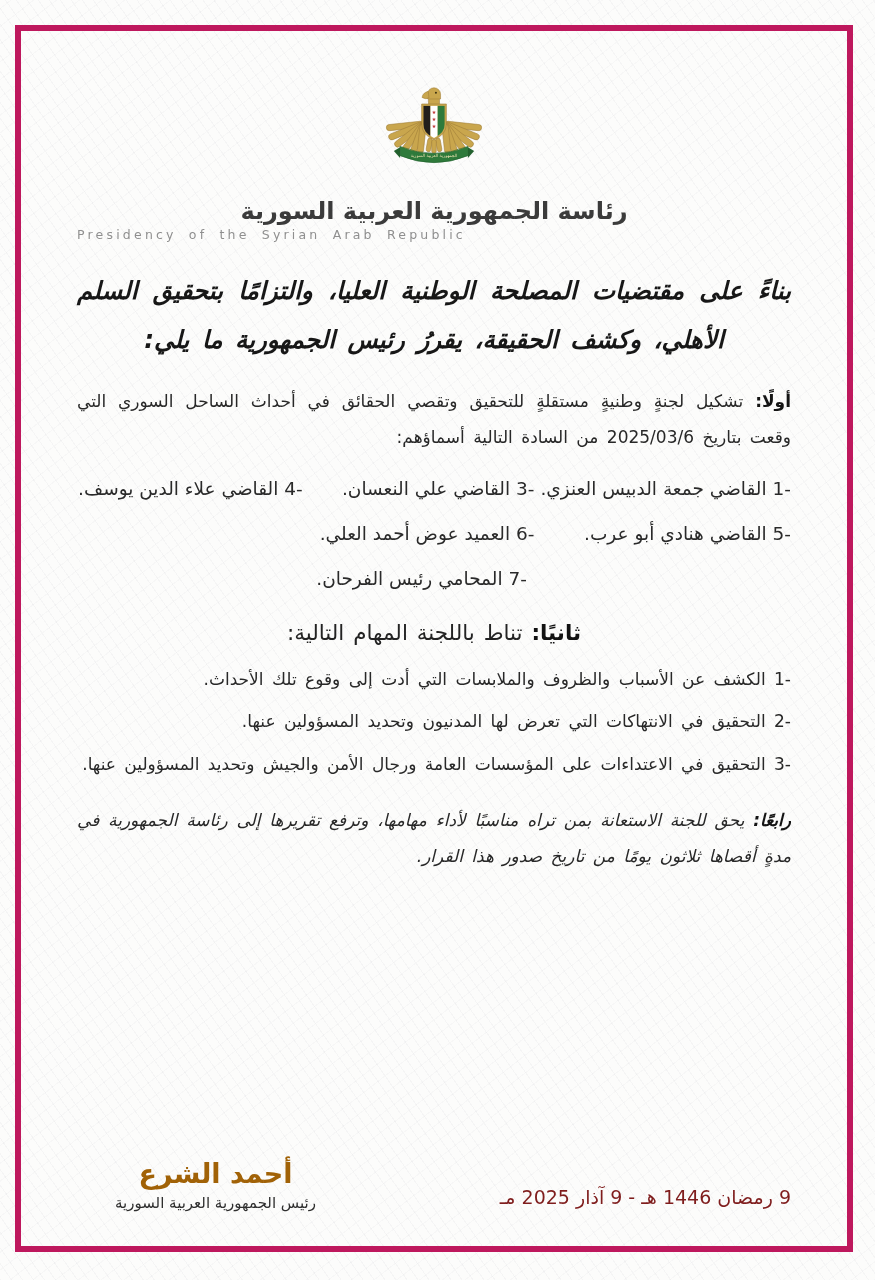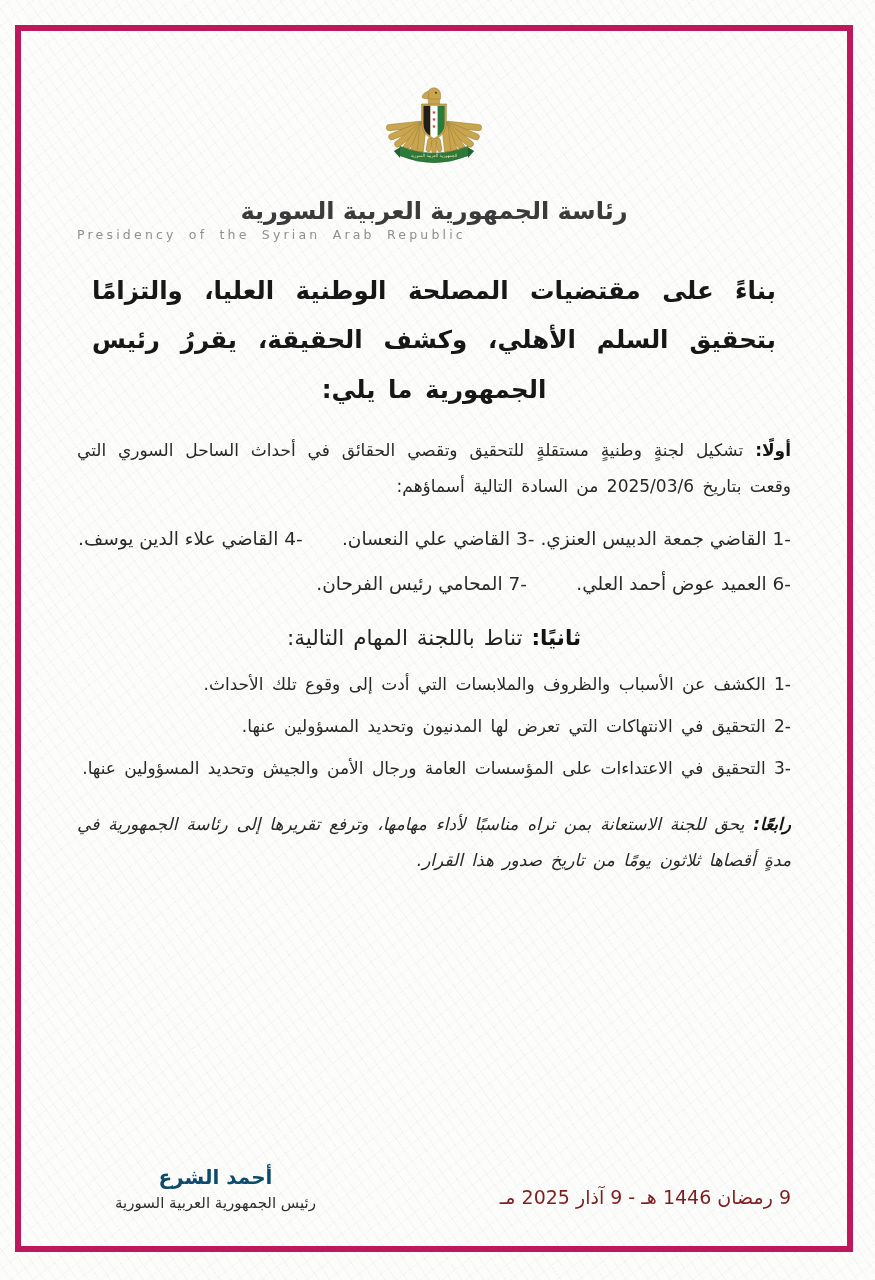--- a/index.html
+++ b/index.html
@@ -24,23 +24,23 @@
   .emblem-wrap{text-align:center;margin-top:22px;}
   .org-ar{
     margin:10px 0 2px;text-align:center;direction:rtl;
     font-size:24px;font-weight:700;color:#3b3b3b;letter-spacing:0;
   }
   .org-en{
     direction:ltr;
     font-size:12.5px;color:#8f8f8f;letter-spacing:3.2px;word-spacing:5px;
   }
   .preamble{
-    direction:rtl;margin:24px 15px 0;color:#171717;
+    direction:rtl;margin:24px 0 0;color:#171717;
     font-size:24.5px;font-weight:700;line-height:2.02;
-    text-align:justify;text-align-last:center;word-spacing:4px;
+    text-align:justify;text-align-last:center;word-spacing:4px;font-style:italic;
   }
   .clause{
     direction:rtl;margin:18px 0 0;color:#282828;
     font-size:17px;line-height:2.12;
     text-align:justify;word-spacing:3px;
   }
   .clause b{color:#141414;}
   .num{white-space:nowrap;}
   .members{
     direction:rtl;display:grid;grid-template-columns:1fr 1fr 1fr;
@@ -55,21 +55,21 @@
   }
   .second-line b{color:#121212;}
   .tasks{margin-top:10px;}
   .tasks .clause{margin-top:6px;}
   .sec-third{margin-top:22px;}
   .sec-fourth{margin-top:20px;font-style:italic;}
   .footer{
     margin-top:auto;display:flex;align-items:flex-end;direction:ltr;
   }
   .sig{margin-left:38px;text-align:center;}
-  .sig-name{font-size:20px;font-weight:700;color:#0c4a6e;direction:rtl;margin-top:35px;}
+  .sig-name{font-size:27px;font-weight:700;color:#a16207;direction:rtl;margin-top:35px;}
   .sig-title{font-size:15px;color:#2e2e2e;margin-top:5px;direction:rtl;}
   .date-line{
     margin-left:auto;direction:rtl;font-size:19px;color:#7f1d1d;
     padding-bottom:4px;
   }
 </style>
 </head>
 <body>
 
 <div class="frame">
@@ -139,20 +139,21 @@
   <div class="org-en">Presidency of the Syrian Arab Republic</div>
 
   <p class="preamble">بناءً على مقتضيات المصلحة الوطنية العليا، والتزامًا بتحقيق السلم الأهلي، وكشف الحقيقة، يقررُ رئيس الجمهورية ما يلي:</p>
 
   <p class="clause"><b>أولًا:</b> <span>تشكيل لجنةٍ وطنيةٍ مستقلةٍ للتحقيق وتقصي الحقائق في أحداث الساحل السوري التي وقعت بتاريخ 2025/03/6 من السادة التالية أسماؤهم:</span></p>
 
   <div class="members">
     <div class="member"><span class="num" dir="ltr">1-</span> <span>القاضي جمعة الدبيس العنزي.</span></div>
     <div class="member"><span class="num" dir="ltr">3-</span> <span>القاضي علي النعسان.</span></div>
     <div class="member"><span class="num" dir="ltr">4-</span> <span>القاضي علاء الدين يوسف.</span></div>
+    <div class="member"><span class="num" dir="ltr">5-</span> <span>القاضي هنادي أبو عرب.</span></div>
     <div class="member"><span class="num" dir="ltr">6-</span> <span>العميد عوض أحمد العلي.</span></div>
     <div class="member m7"><span class="num" dir="ltr">7-</span> <span>المحامي رئيس الفرحان.</span></div>
   </div>
 
   <p class="second-line"><b>ثانيًا:</b> <span>تناط باللجنة المهام التالية:</span></p>
 
   <div class="tasks">
     <p class="clause"><span class="num" dir="ltr">1-</span> <span>الكشف عن الأسباب والظروف والملابسات التي أدت إلى وقوع تلك الأحداث.</span></p>
     <p class="clause"><span class="num" dir="ltr">2-</span> <span>التحقيق في الانتهاكات التي تعرض لها المدنيون وتحديد المسؤولين عنها.</span></p>
     <p class="clause"><span class="num" dir="ltr">3-</span> <span>التحقيق في الاعتداءات على المؤسسات العامة ورجال الأمن والجيش وتحديد المسؤولين عنها.</span></p>

